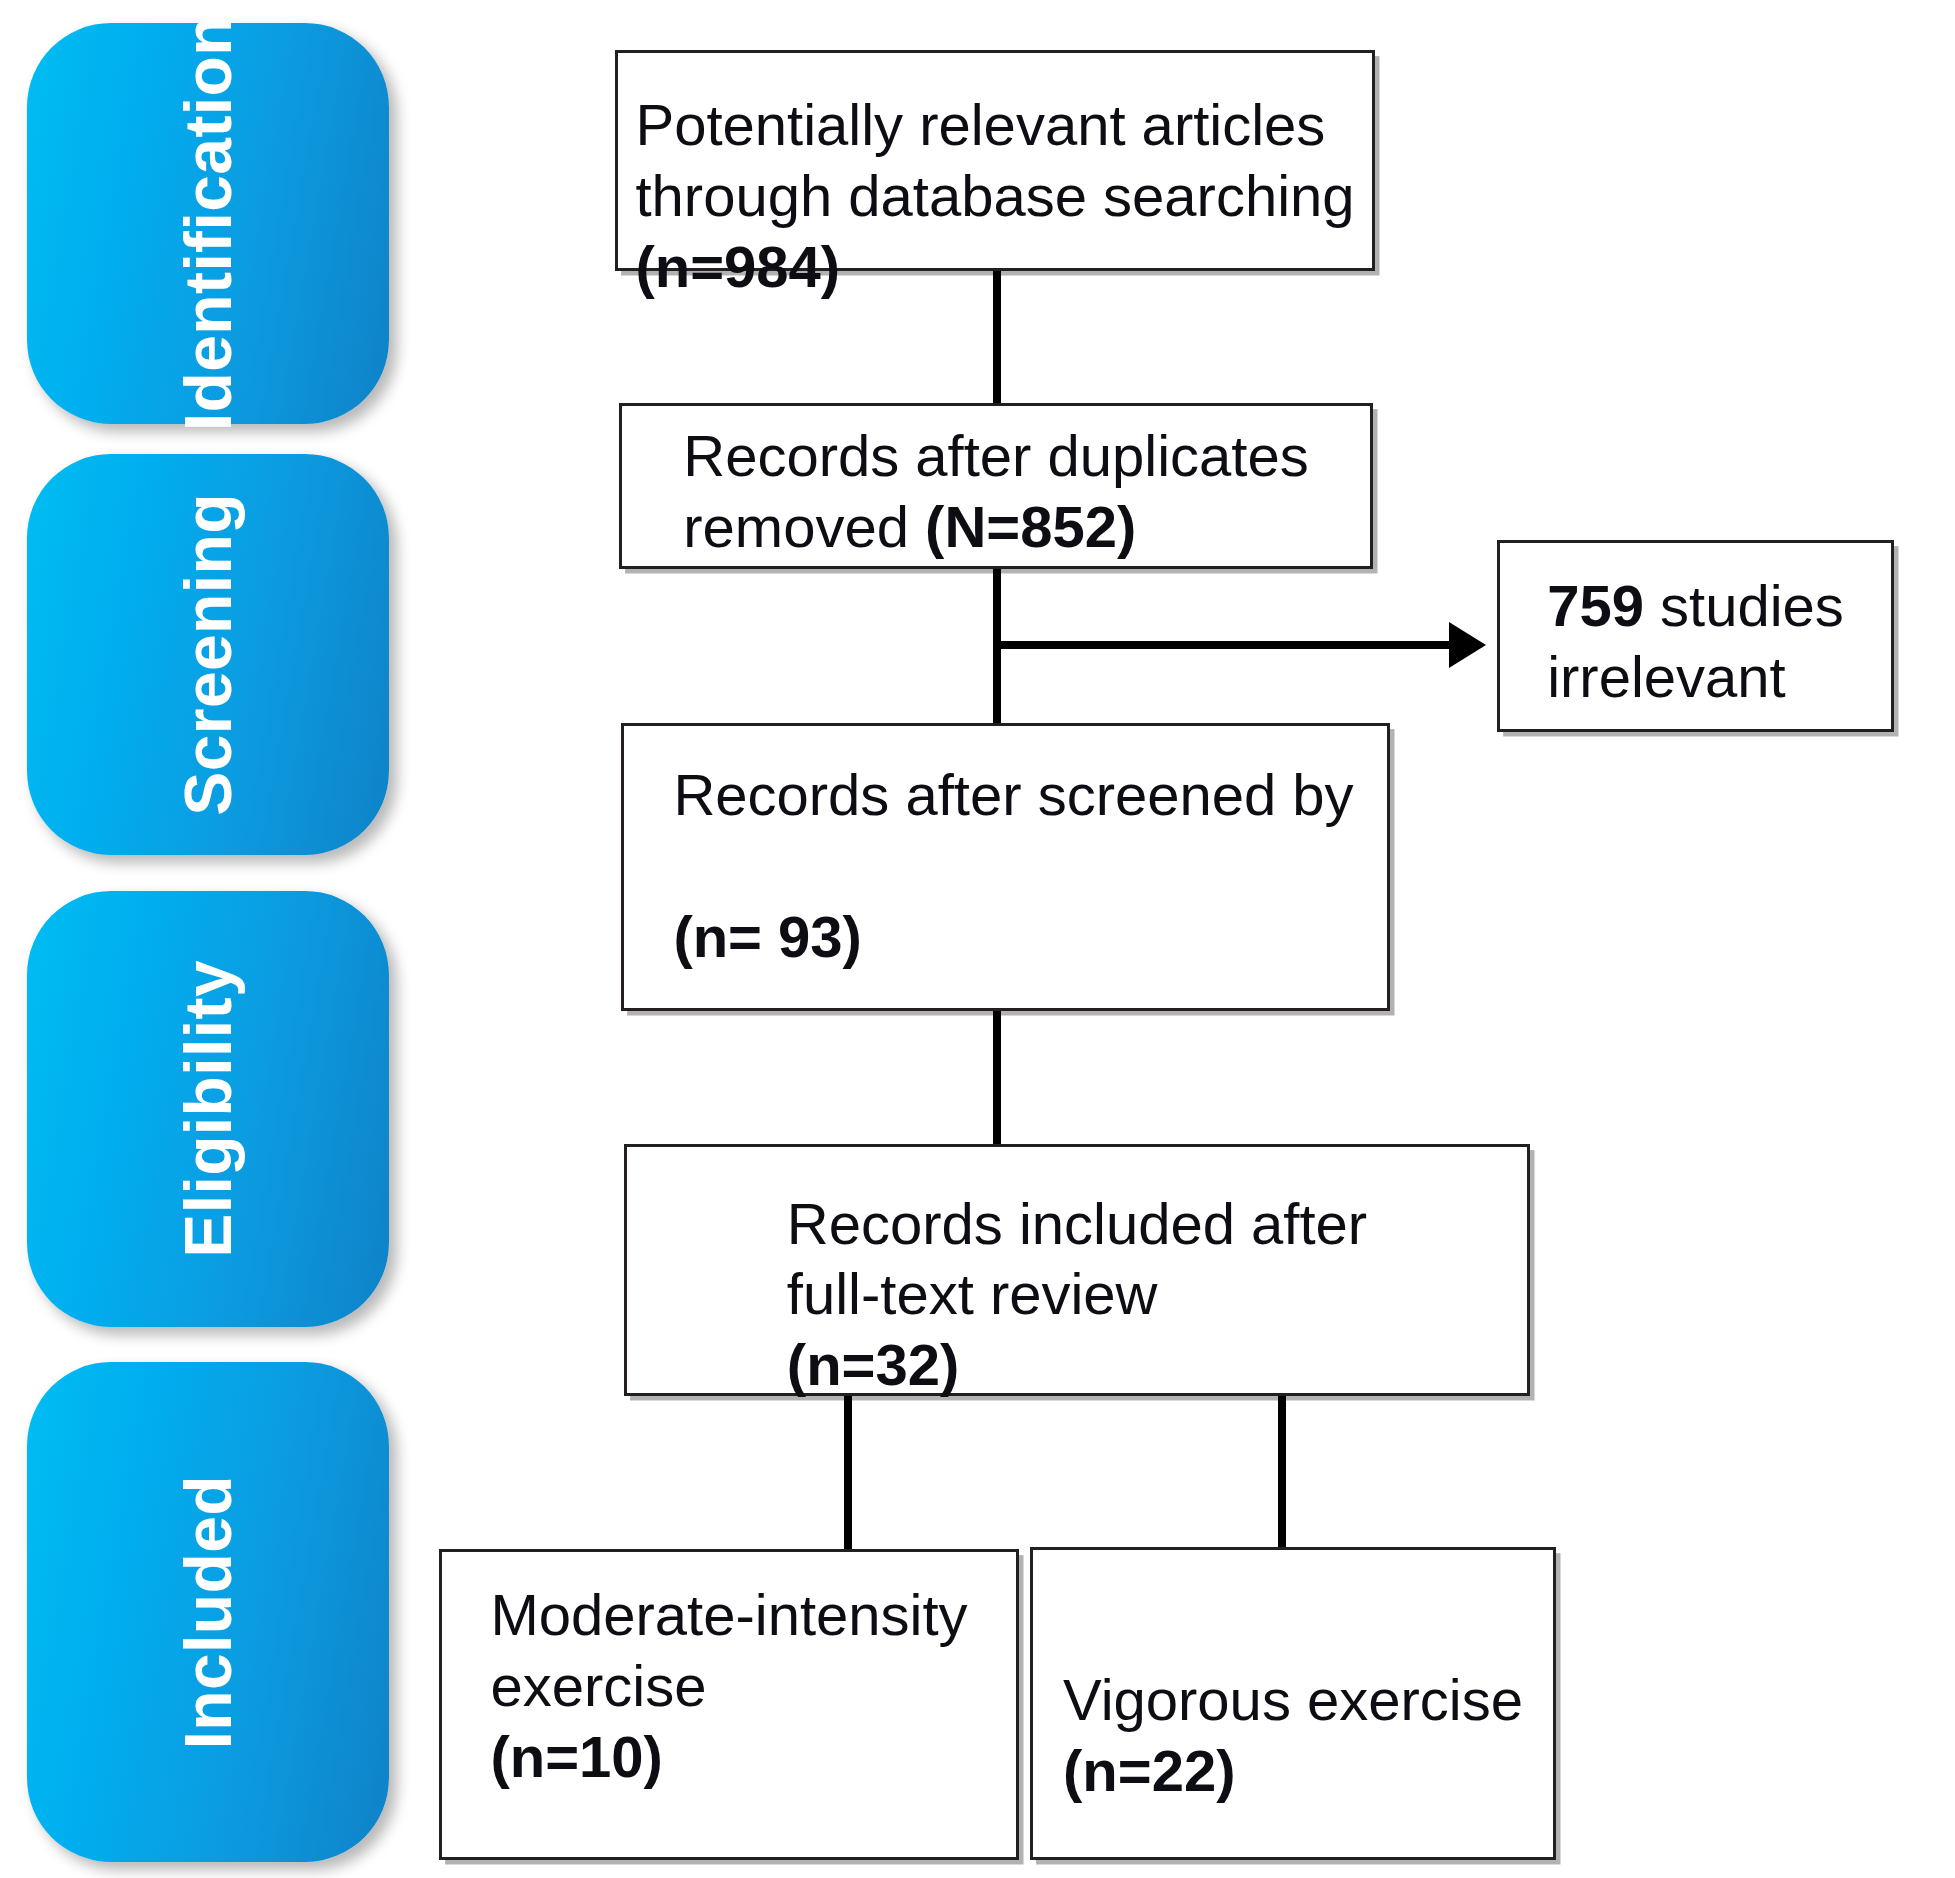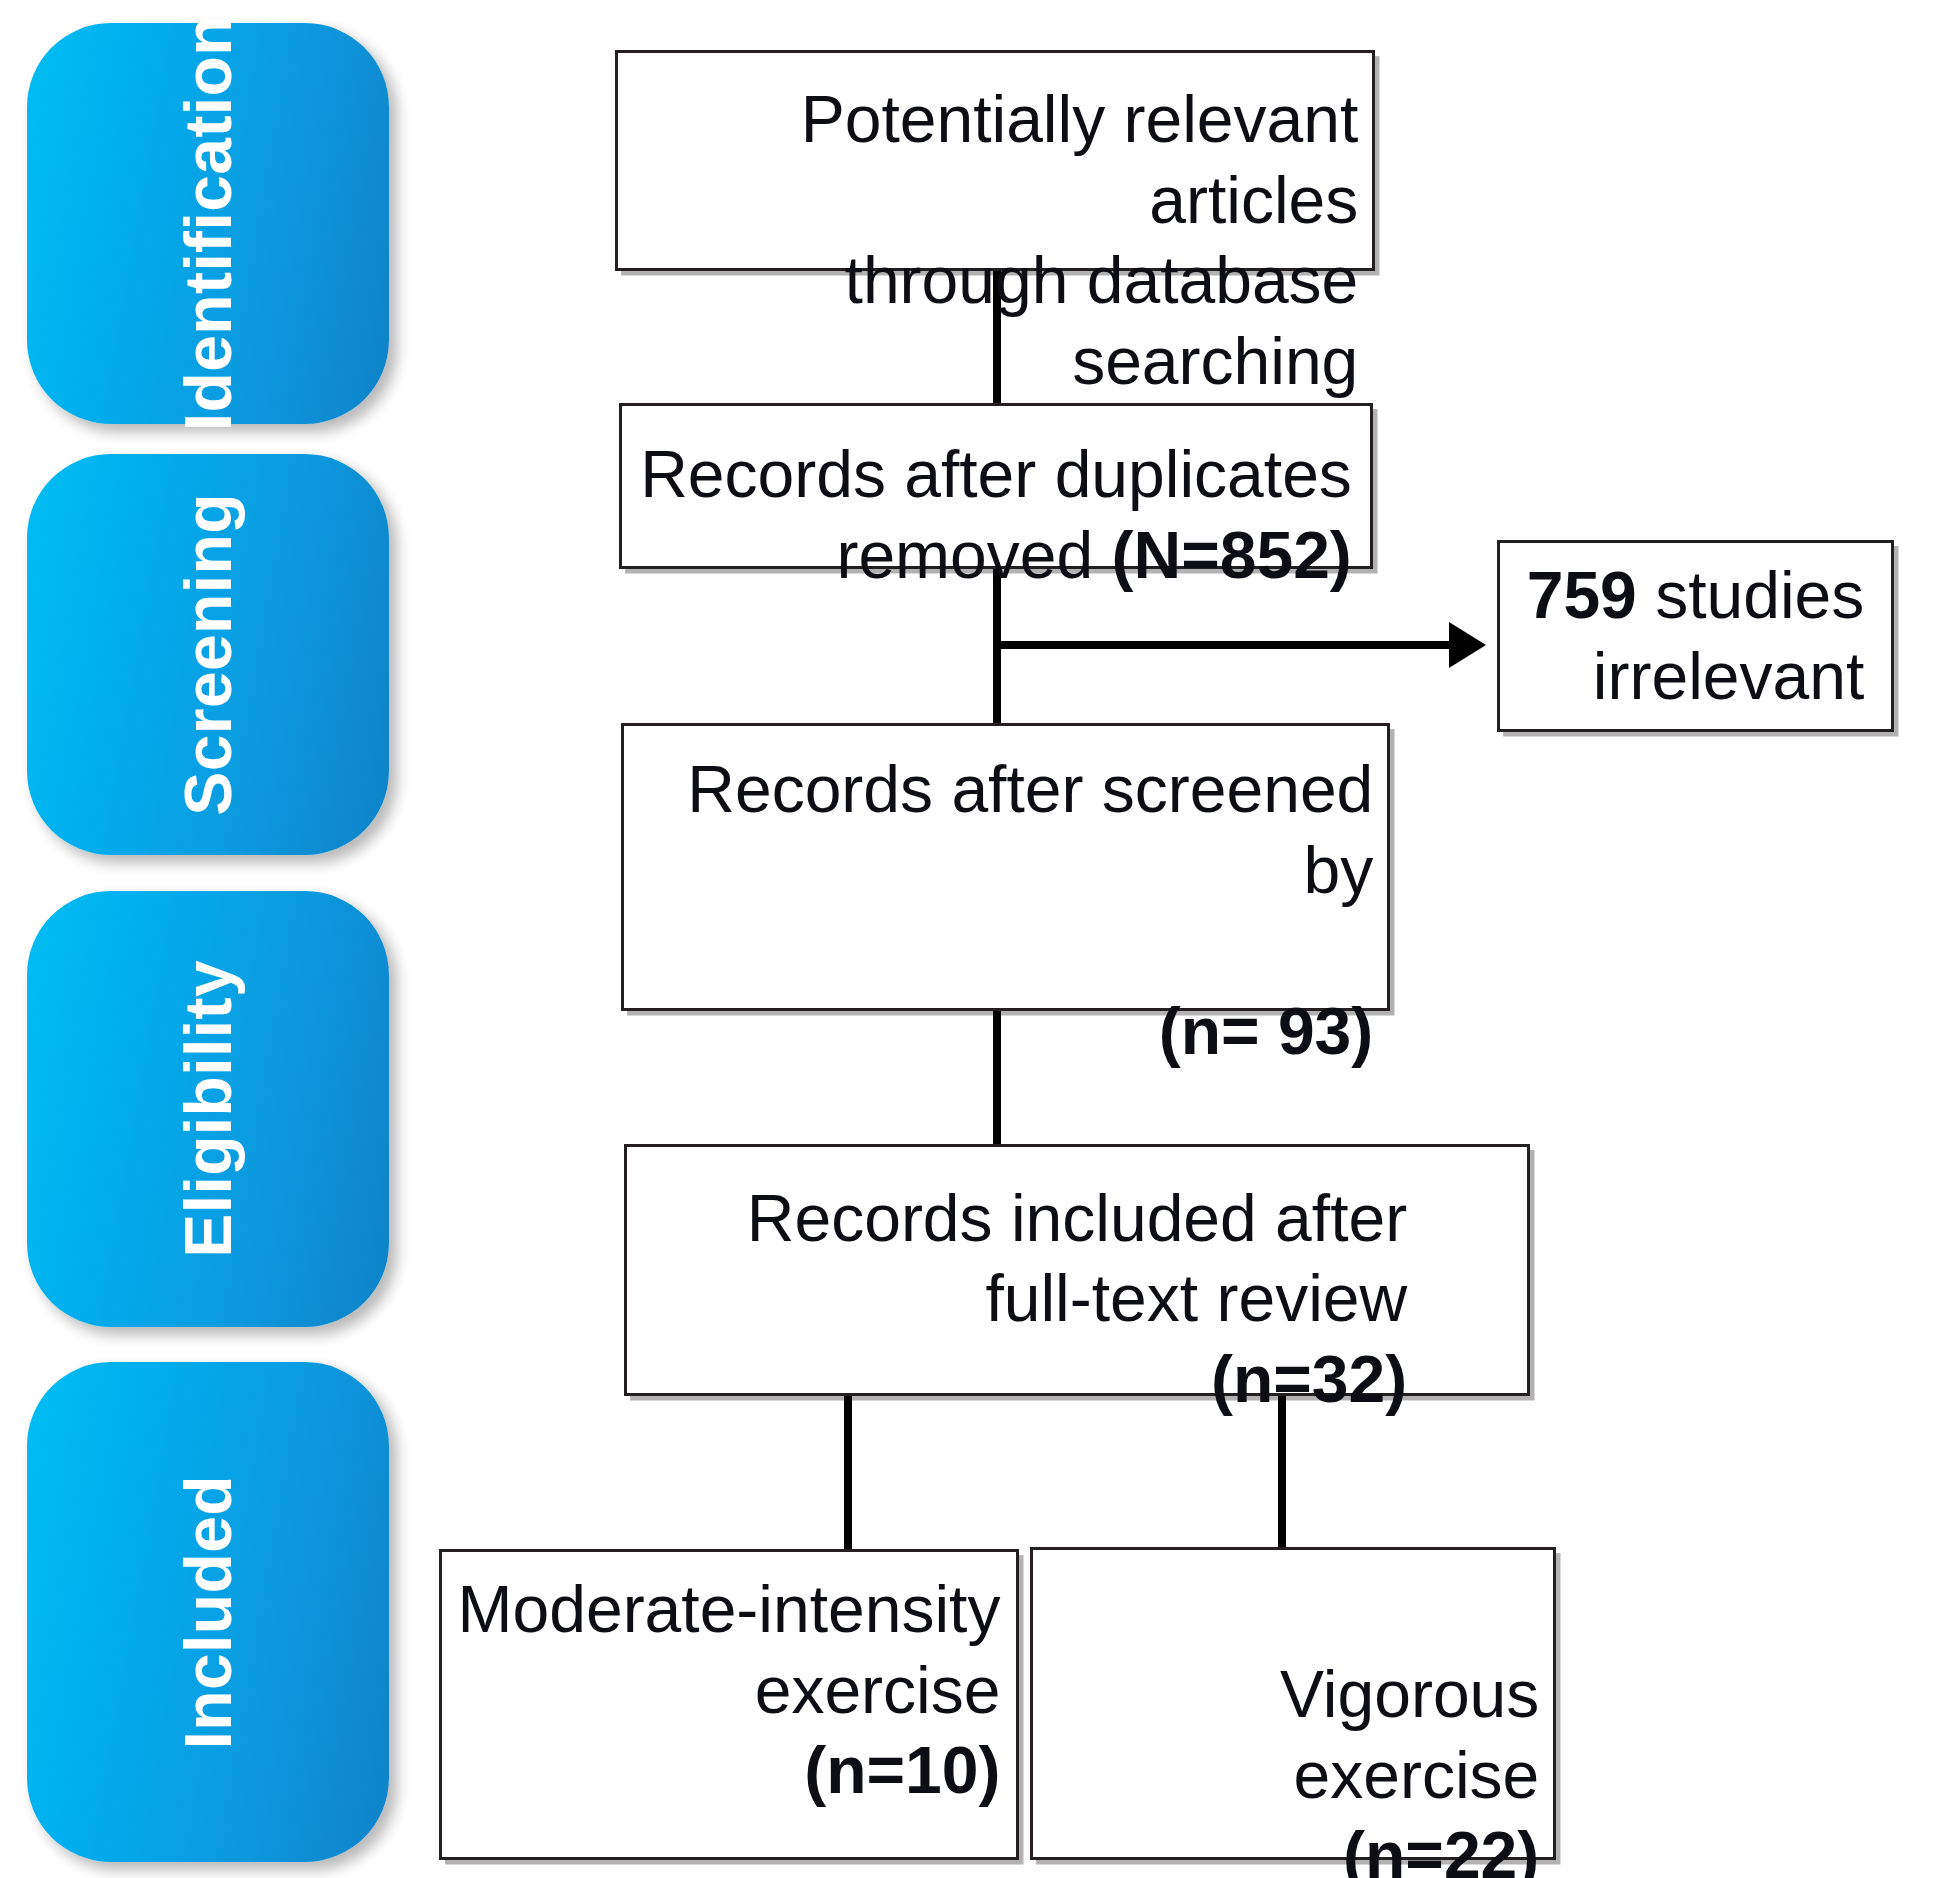--- a/index.html
+++ b/index.html
@@ -45,25 +45,26 @@
     position: absolute;
     box-sizing: border-box;
     background: #ffffff;
     border: 3.8px solid #231f20;
     box-shadow: 5.3px 5.3px 0 -0.8px rgba(0,0,0,0.30);
     display: flex;
     align-items: flex-start;
     justify-content: center;
   }
   .fbox-inner {
-    text-align: right;
+    text-align: left;
     color: #0d0d14;
-    font-size: 66px;
+    font-size: 58px;
     line-height: 1.22;
     padding: 0 13.7px;
+    margin-top: 11px;
   }
   .fbox-inner b { font-weight: 700; }
 
   .fbox.center-v { align-items: center; }
 
   
   .vline {
     position: absolute;
     background: #000000;
     width: 8.4px;
@@ -117,21 +118,21 @@
   <div class="vline" style="left:1278px; top:1393px; height:162px;"></div>
 
   <div class="fbox" style="left:615px; top:50px; width:760px; height:221px; padding-top:26px;">
     <div class="fbox-inner">
       <span>Potentially relevant articles</span><br>
       <span>through database searching</span><br>
       <b>(n=984)</b>
     </div>
   </div>
 
-  <div class="fbox" style="left:619px; top:403px; width:754px; height:166px; padding-top:28px;">
+  <div class="fbox" style="left:619px; top:403px; width:754px; height:166px; padding-top:4px;">
     <div class="fbox-inner">
       <span>Records after duplicates</span><br>
       <span>removed </span><b>(N=852)</b>
     </div>
   </div>
 
   <div class="fbox center-v" style="left:1497px; top:540px; width:397px; height:192px;">
     <div class="fbox-inner">
       <b>759</b><span> studies</span><br>
       <span>irrelevant</span>

